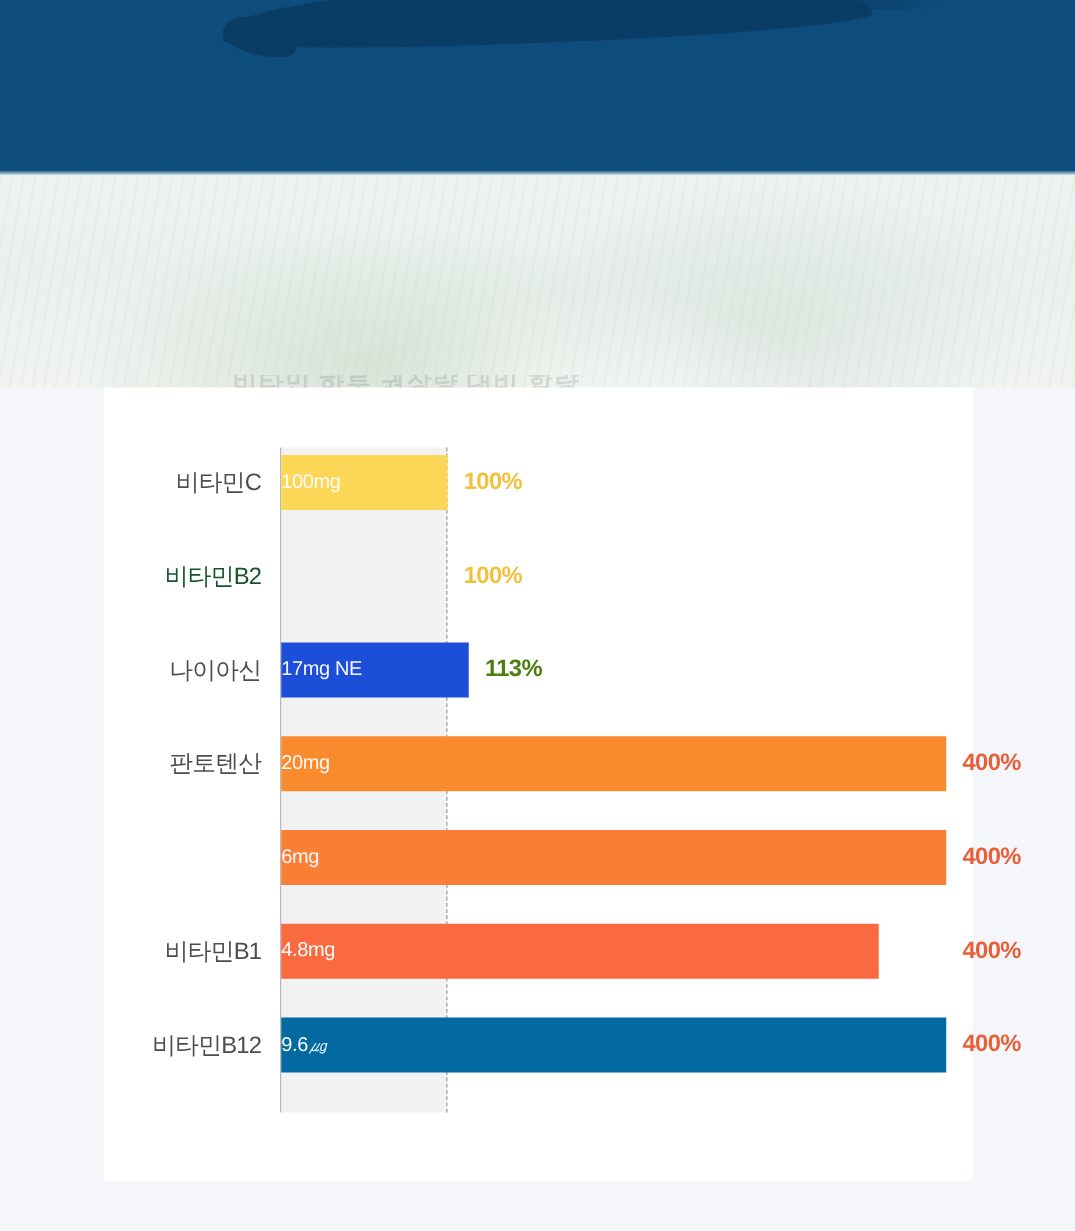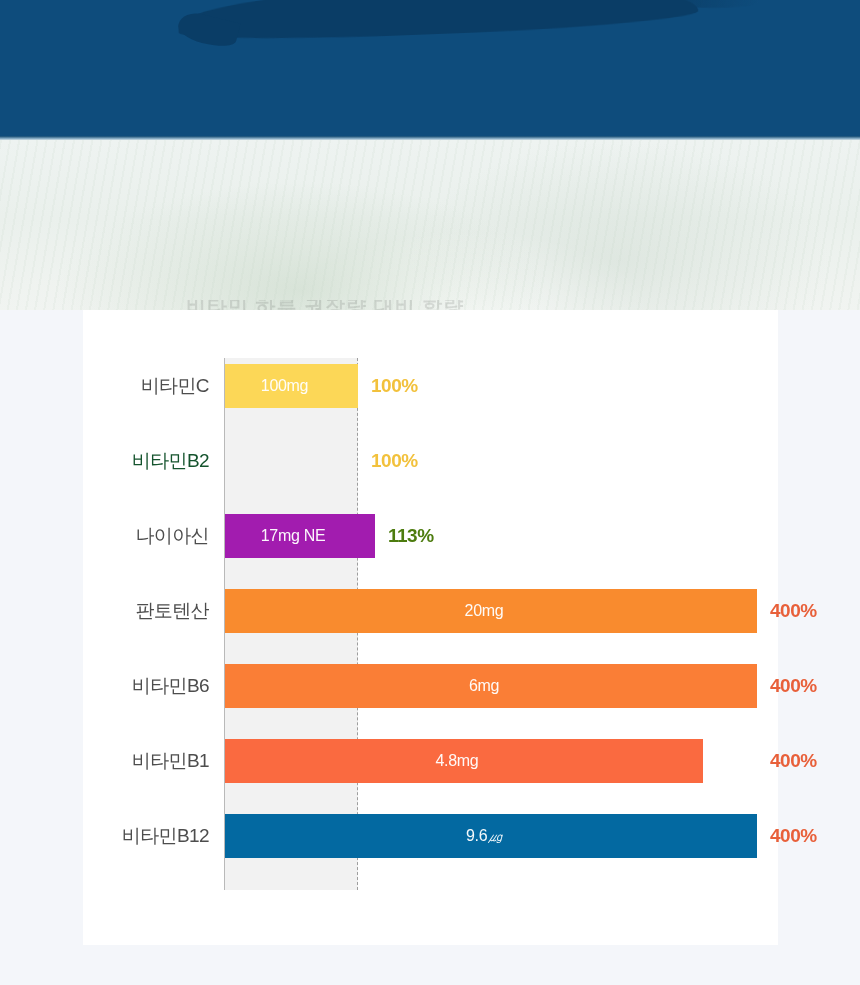--- a/index.html
+++ b/index.html
@@ -83,21 +83,21 @@
   }
 
   .row{position:absolute;left:0;width:695px;height:44px;}
   .rowlabel{
     position:absolute;left:0;top:0;width:126px;height:44px;
     display:flex;align-items:center;justify-content:flex-end;
     font-size:19px;color:#4d4d4d;letter-spacing:-.6px;white-space:nowrap;
   }
   .bar{
     position:absolute;left:142px;top:0;height:44px;
-    display:flex;align-items:center;justify-content:center;
+    display:flex;align-items:center;justify-content:flex-start;
     box-sizing:border-box;padding-right:14px;
   }
   .barval{
     font-size:16px;color:#ffffff;letter-spacing:-.3px;white-space:nowrap;
     font-weight:400;opacity:.96;
   }
   .barval .mu{font-style:italic;font-size:15px;}
   .pct{
     position:absolute;height:44px;display:flex;align-items:center;
     font-size:19px;font-weight:700;letter-spacing:-.5px;white-space:nowrap;
@@ -140,34 +140,33 @@
             <span class="barval">100mg</span>
           </div>
           <div class="pct" style="left: 288px; top: 0px; color: rgb(242, 193, 60);">100%</div>
         </div>
         <div class="row" style="top: 129px;">
           <div class="rowlabel" style="color: #14532d;">비타민B2</div>
           <div class="pct" style="left: 288px; top: 0px; color: rgb(242, 193, 60);">100%</div>
         </div>
         <div class="row" style="top: 204px;">
           <div class="rowlabel" style="color: rgb(77, 77, 77);">나이아신</div>
-          <div class="bar" style="width: 150px; background: #a21caf;">
+          <div class="bar" style="width: 150px; background: #1d4ed8;">
             <span class="barval">17mg NE</span>
           </div>
           <div class="pct" style="left: 305px; top: 0px; color: #4d7c0f;">113%</div>
         </div>
         <div class="row" style="top: 279px;">
           <div class="rowlabel" style="color: rgb(77, 77, 77);">판토텐산</div>
           <div class="bar" style="width: 532px; background: rgb(249, 139, 46);">
             <span class="barval">20mg</span>
           </div>
           <div class="pct" style="left: 687px; top: 0px; color: rgb(232, 96, 58);">400%</div>
         </div>
         <div class="row" style="top: 354px;">
-          <div class="rowlabel" style="color: rgb(77, 77, 77);">비타민B6</div>
           <div class="bar" style="width: 532px; background: rgb(250, 126, 54);">
             <span class="barval">6mg</span>
           </div>
           <div class="pct" style="left: 687px; top: 0px; color: rgb(232, 96, 58);">400%</div>
         </div>
         <div class="row" style="top: 429px;">
           <div class="rowlabel" style="color: rgb(77, 77, 77);">비타민B1</div>
           <div class="bar" style="width: 478px; background: rgb(250, 106, 64);">
             <span class="barval">4.8mg</span>
           </div>

